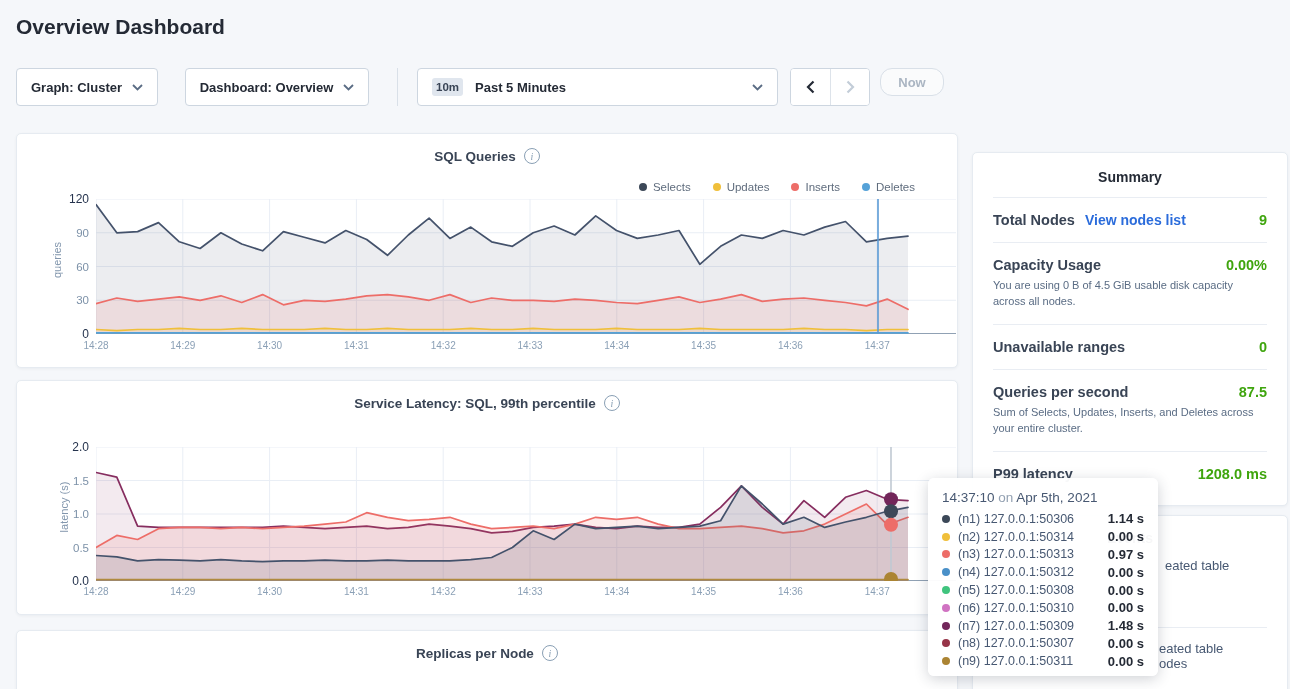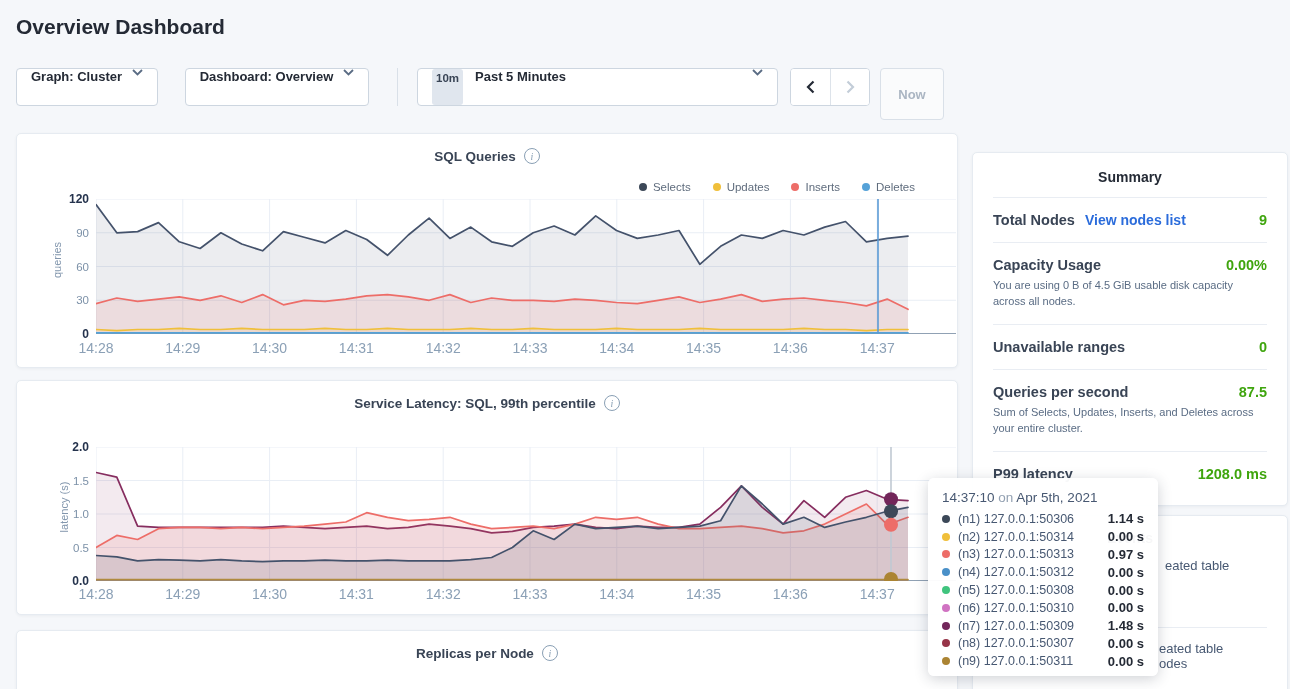--- a/index.html
+++ b/index.html
@@ -7,33 +7,33 @@
   body {
     position:relative;
     font-family:"Liberation Sans", sans-serif;
     background:#f5f7fa;
     color:#242a35;
   }
   .page-title { position:absolute; left:16px; top:15px; font-size:21px; font-weight:600; color:#242a35; }
 
   
   .ctrl { position:absolute; top:68px; height:38px; background:#fff; border:1px solid #cdd6e0; border-radius:4px;
-          display:flex; font-size:13px; font-weight:700; color:#242a35; cursor:pointer; }
+          display:flex; align-items:center; font-size:13px; font-weight:700; color:#242a35; cursor:pointer; }
   .dd1 { left:16px; width:142px; justify-content:center; gap:10px; }
   .dd2 { left:185px; width:184px; justify-content:center; gap:10px; }
   .vdiv { position:absolute; left:397px; top:68px; width:1px; height:38px; background:#d9e0e8; }
   .timesel { left:417px; width:361px; padding:0 14px; gap:12px; }
   .badge-10m { background:#e0e6ee; color:#394455; border-radius:3px; font-size:11.5px; font-weight:700; padding:3px 4px; }
   .timesel .chev { margin-left:auto; }
   .navgroup { position:absolute; left:790px; top:68px; height:38px; display:flex; background:#fff;
               border:1px solid #cdd6e0; border-radius:4px; overflow:hidden; }
   .navbtn { width:39px; height:100%; display:flex; align-items:center; justify-content:center; cursor:pointer; background:#fff; border:none; }
   .navbtn + .navbtn { border-left:1px solid #dde3ea; }
-  .nowbtn { position:absolute; left:880px; top:68px; width:64px; height:52px; background:#fafbfc; border:1px solid #d9e0e8;
-            border-radius:4px; font-size:13px; font-weight:700; color:#aab5c2; display:flex; align-items:center; justify-content:center; }
+  .nowbtn { position:absolute; left:880px; top:68px; width:64px; height:28px; background:#fafbfc; border:1px solid #d9e0e8;
+            border-radius:12px; font-size:13px; font-weight:700; color:#aab5c2; display:flex; align-items:center; justify-content:center; }
 
   
   .card { position:absolute; background:#fff; border:1px solid #e6ebf1; border-radius:5px; box-shadow:0 1px 3px rgba(50,60,80,0.06); }
   #sql-card      { left:16px;  top:133px; width:942px; height:235px; }
   #latency-card  { left:16px;  top:380px; width:942px; height:235px; }
   #replicas-card { left:16px;  top:630px; width:942px; height:200px; }
   #summary-card  { left:972px; top:133px; width:316px; height:354px;margin-top:19px; }
   #events-card   { left:972px; top:515px; width:316px; height:248px; }
 
   .chart-title-row { position:absolute; left:0; right:0; top:14px; display:flex; align-items:center; justify-content:center; gap:8px; }
@@ -46,23 +46,23 @@
   .dot { width:8px; height:8px; border-radius:50%; flex:none; }
 
   .plot { position:absolute; left:79px; width:860px; }
   #sql-plot { top:65px; height:135px; }
   #lat-plot { top:66px; height:134px; }
 
   .ylab { position:absolute; left:22px; top:120px; transform:rotate(-90deg); transform-origin:center;
           font-size:11px; color:#8296ad; white-space:nowrap; }
   .ytick { position:absolute; left:28px; width:44px; text-align:right; transform:translateY(-50%);
            font-size:11.5px; color:#7c91a8; }
-  .ytick.strong { color:#25334d; font-weight:700; font-size:12px; }
+  .ytick.strong { color:#25334d; font-weight:400; font-size:12px; }
   .xaxis { position:absolute; left:79px; width:880px; height:16px; }
-  .xaxis span { position:absolute; width:44px; text-align:center; font-size:14px; color:#8ba0b6; }
+  .xaxis span { position:absolute; width:44px; text-align:center; font-size:10px; color:#8ba0b6; }
 
   
   #summary-card { padding:16px 20px 0; }
   .summary-title { text-align:center; font-size:14px; font-weight:700; color:#242a35; margin-bottom:12px; }
   .srow { padding:14px 0; border-top:1px solid #e9edf3; }
   .srow:first-of-type { border-top:none; }
   .srow-top { display:flex; align-items:baseline; gap:10px; }
   .slabel { font-size:14.5px; font-weight:700; color:#394455; }
   .slink { font-size:14px; font-weight:700; cursor:pointer; text-decoration:none; }
   .svalue { margin-left:auto; font-size:14.5px; font-weight:700; }

